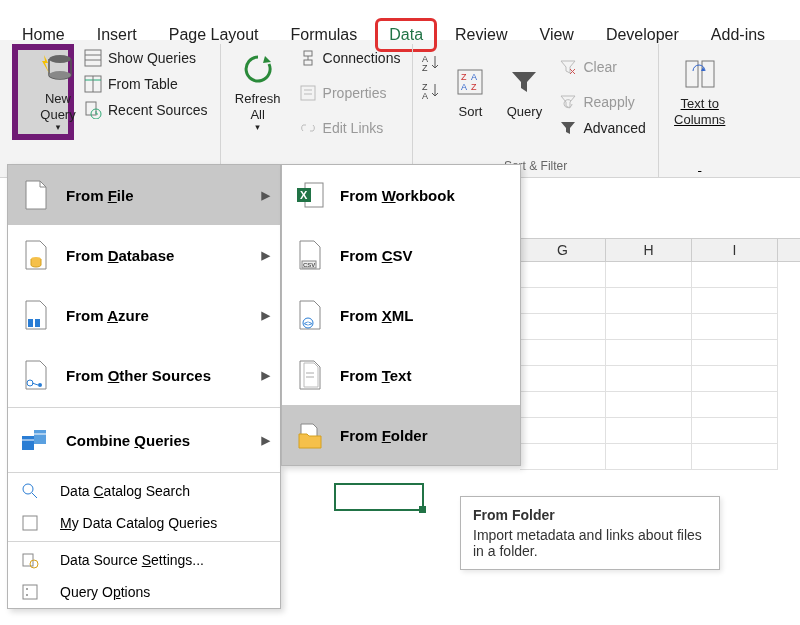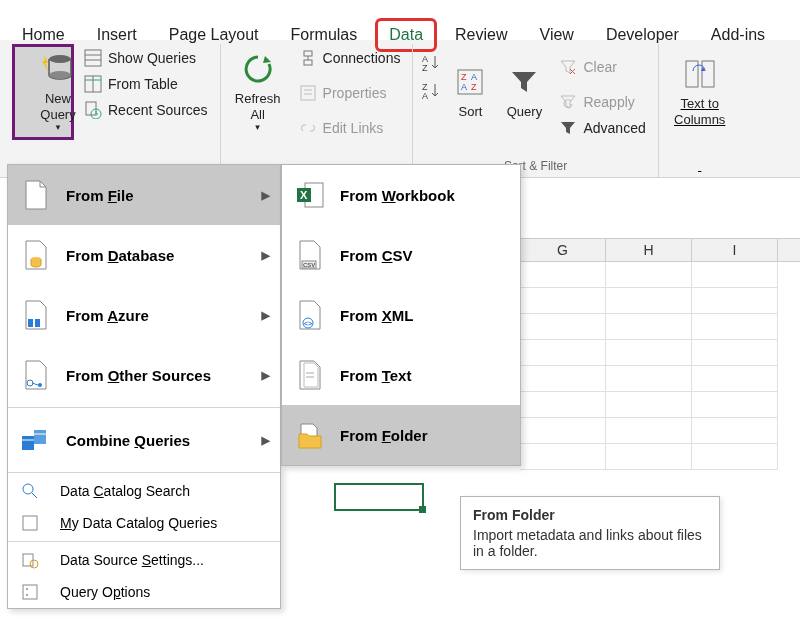--- a/index.html
+++ b/index.html
@@ -8,21 +8,21 @@
 .tabs { display: flex; background: #fff; height: 40px; align-items: flex-start; padding: 18px 8px; gap: 4px; }
 .tab { padding: 8px 14px; font-size: 16px; color: #222; cursor: pointer; }
 .tab.active { color: #217346; border: 3px solid #e03030; border-radius: 6px; padding: 5px 11px; font-weight: 500; }
 
 .ribbon { display: flex; background: #f3f3f3; border-bottom: 1px solid #d4d4d4; height: 138px; padding: 4px 6px 0 6px; }
 .group { display: flex; flex-direction: column; border-right: 1px solid #d4d4d4; padding: 0 6px; position: relative; }
 .group-body { display: flex; flex: 1; align-items: flex-start; gap: 4px; }
 .group-label { text-align: center; font-size: 12px; color: #666; padding: 2px 0 4px 0; }
 
 .big-btn { display: flex; flex-direction: column; align-items: center; justify-content: center; width: 62px; height: 96px; cursor: pointer; font-size: 13px; color: #222; text-align: center; line-height: 1.2; padding: 4px 2px; }
-.big-btn.active { background: #d4d4d4; border: 3px solid #701a75; padding-left: 32px; }
+.big-btn.active { background: #d4d4d4; border: 6px solid #701a75; padding-left: 32px; }
 .big-btn .icon-lg { width: 36px; height: 36px; margin-bottom: 4px; display: flex; align-items: center; justify-content: center; }
 
 .stack { display: flex; flex-direction: column; gap: 2px; padding-top: 2px; }
 .small-btn { display: flex; align-items: center; gap: 6px; font-size: 14px; color: #222; padding: 3px 6px; cursor: pointer; white-space: nowrap; }
 .small-btn .icon-sm { width: 18px; height: 18px; display: inline-flex; align-items: center; justify-content: center; }
 .small-btn.disabled { color: #999; margin-top: 9px; }
 
 .menu { position: absolute; top: 164px; left: 7px; width: 274px; background: #fff; border: 1px solid #b5b5b5; box-shadow: 3px 3px 6px rgba(0,0,0,0.15); z-index: 10; }
 .menu-item { display: flex; align-items: center; height: 60px; padding: 0 12px; gap: 14px; cursor: pointer; font-size: 15px; position: relative; text-align: right; }
 .menu-item.hover { background: #c8c8c8; }

